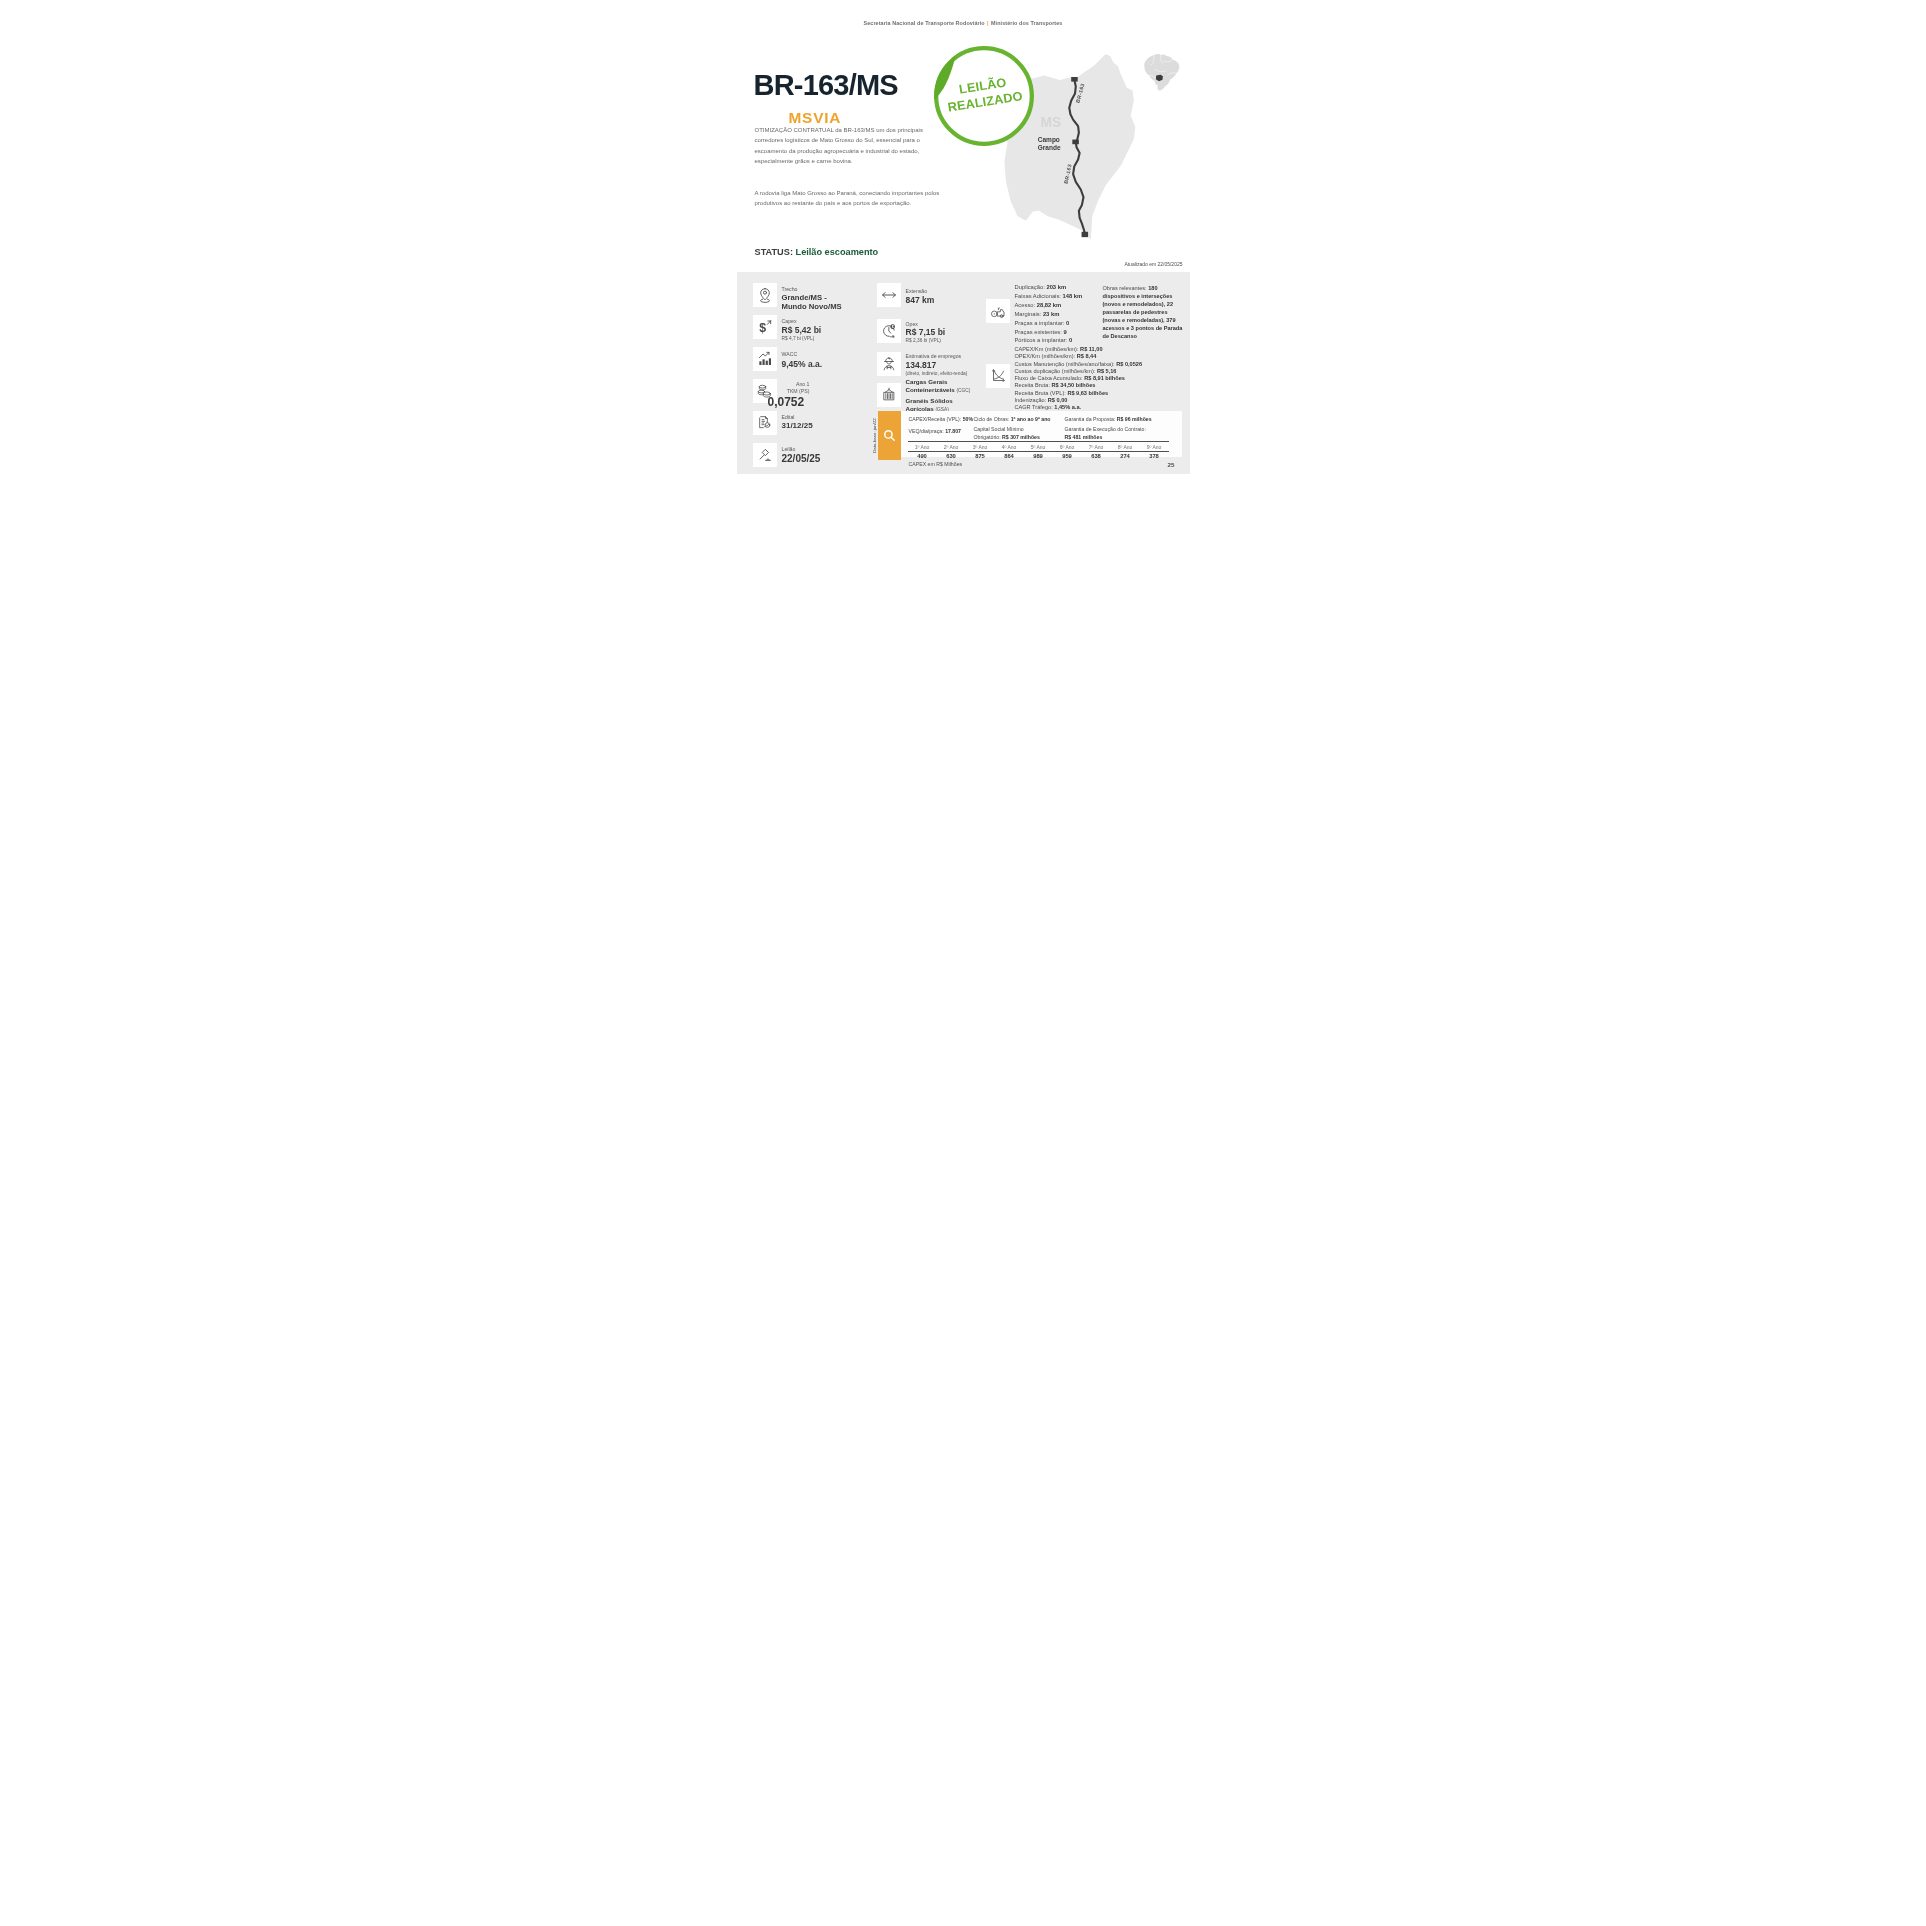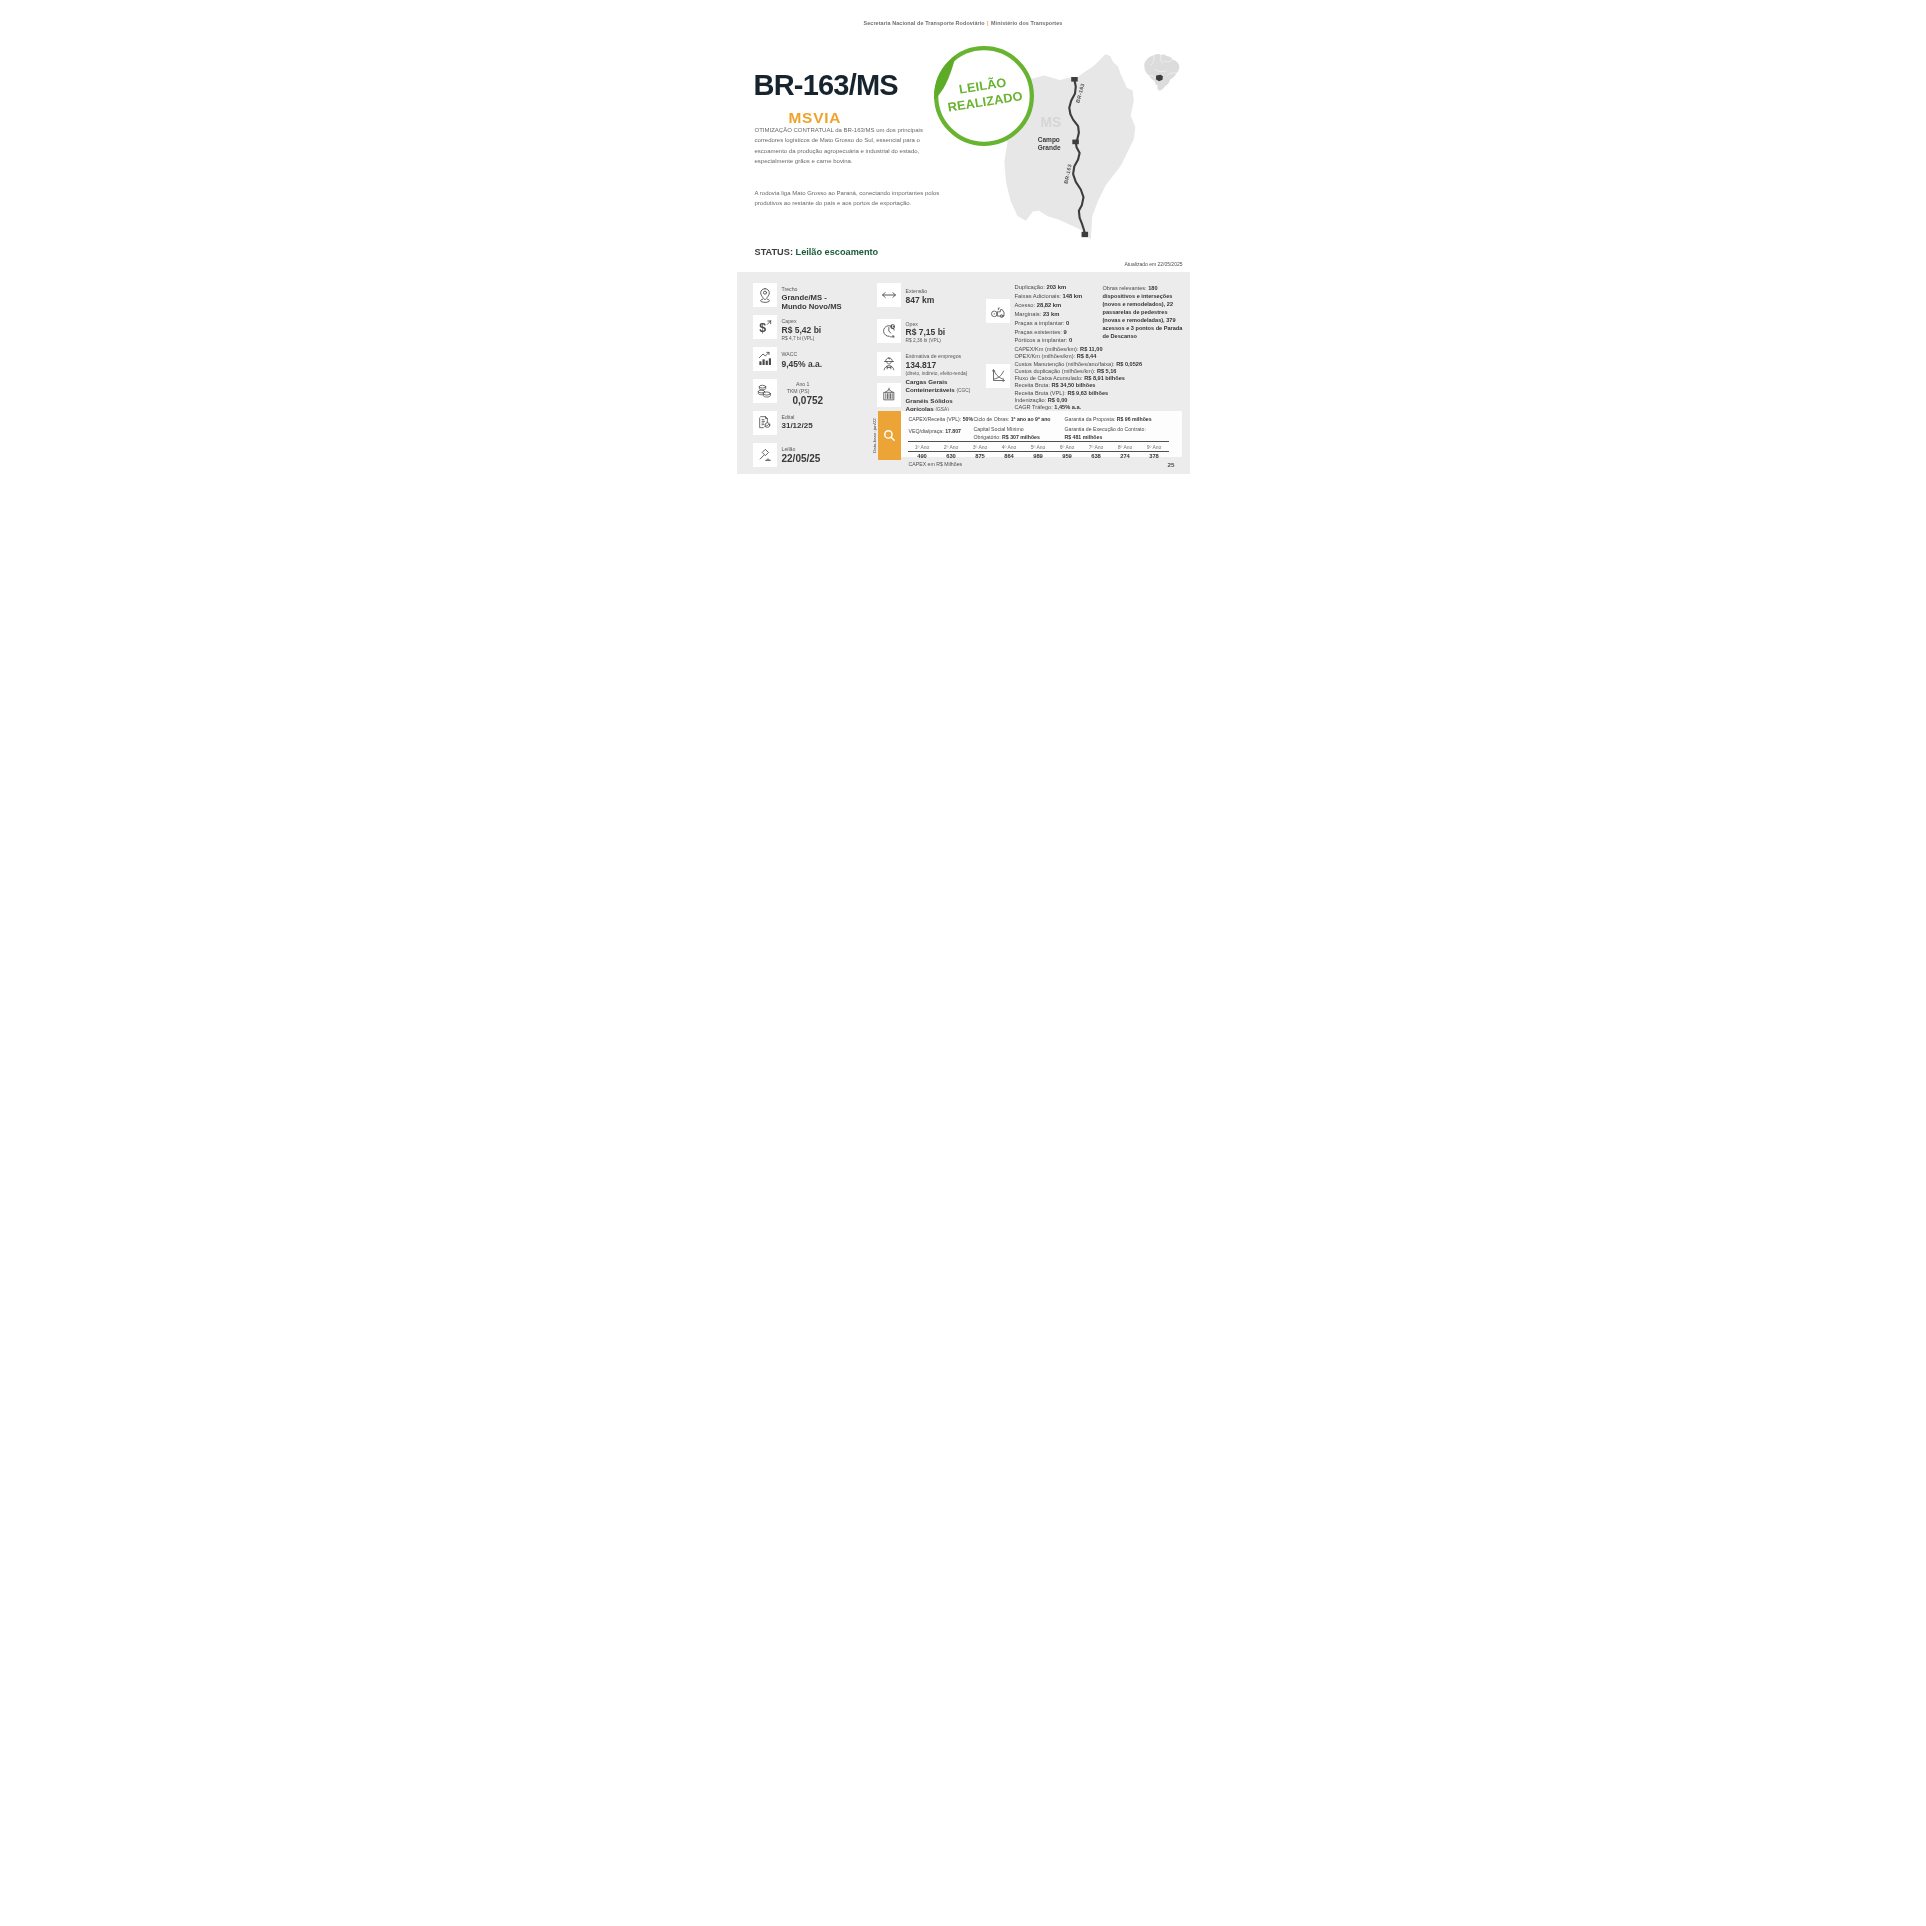--- a/index.html
+++ b/index.html
@@ -136,21 +136,21 @@
       <ellipse cx="16.5" cy="11" rx="9.5" ry="4.2"></ellipse>
         <path d="M7 11v5.5c0 2.3 4.3 4.2 9.5 4.2s9.5-1.9 9.5-4.2V11"></path>
       <ellipse cx="13.5" cy="25.5" rx="9.5" ry="4.2"></ellipse>
         <path d="M4 25.5V31c0 2.3 4.3 4.2 9.5 4.2 1.9 0 3.6-.25 5.1-.68"></path>
       <ellipse cx="29.5" cy="31.5" rx="10.5" ry="4.6"></ellipse>
         <path d="M19 31.5v6c0 2.5 4.7 4.6 10.5 4.6S40 40 40 37.5v-6"></path>
     </svg>
   </div>
   <div class="lab" style="left:67px;top:381px;width:30px;text-align:right">Ano 1</div>
   <div class="lab" style="left:67px;top:388px;width:30px;text-align:right">TKM (PS)</div>
-  <div class="val" style="left:80px;top:395px;width:30px;text-align:center;font-size:10px">0,0752</div>
+  <div class="val" style="left:55px;top:395px;width:30px;text-align:center;font-size:12px">0,0752</div>
 
   <div class="ib" style="left:40px;top:411px">
     <svg viewBox="0 0 48 48" fill="none" stroke="#4b4b4b" stroke-width="2.4" stroke-linecap="round" stroke-linejoin="round">
       <path d="M8 9v29h11"></path>
         <path d="M11 5h14.5L31 10.5V35h-8"></path>
         <path d="M25.5 5v5.5H31"></path>
       <path d="M15 14h6M15 19h8M15 24h5M15 29h6"></path>
       <circle cx="31.5" cy="30" r="7" fill="#fff"></circle>
         <path d="M28.3 30l2.3 2.3 4-4.2"></path>
     </svg>

